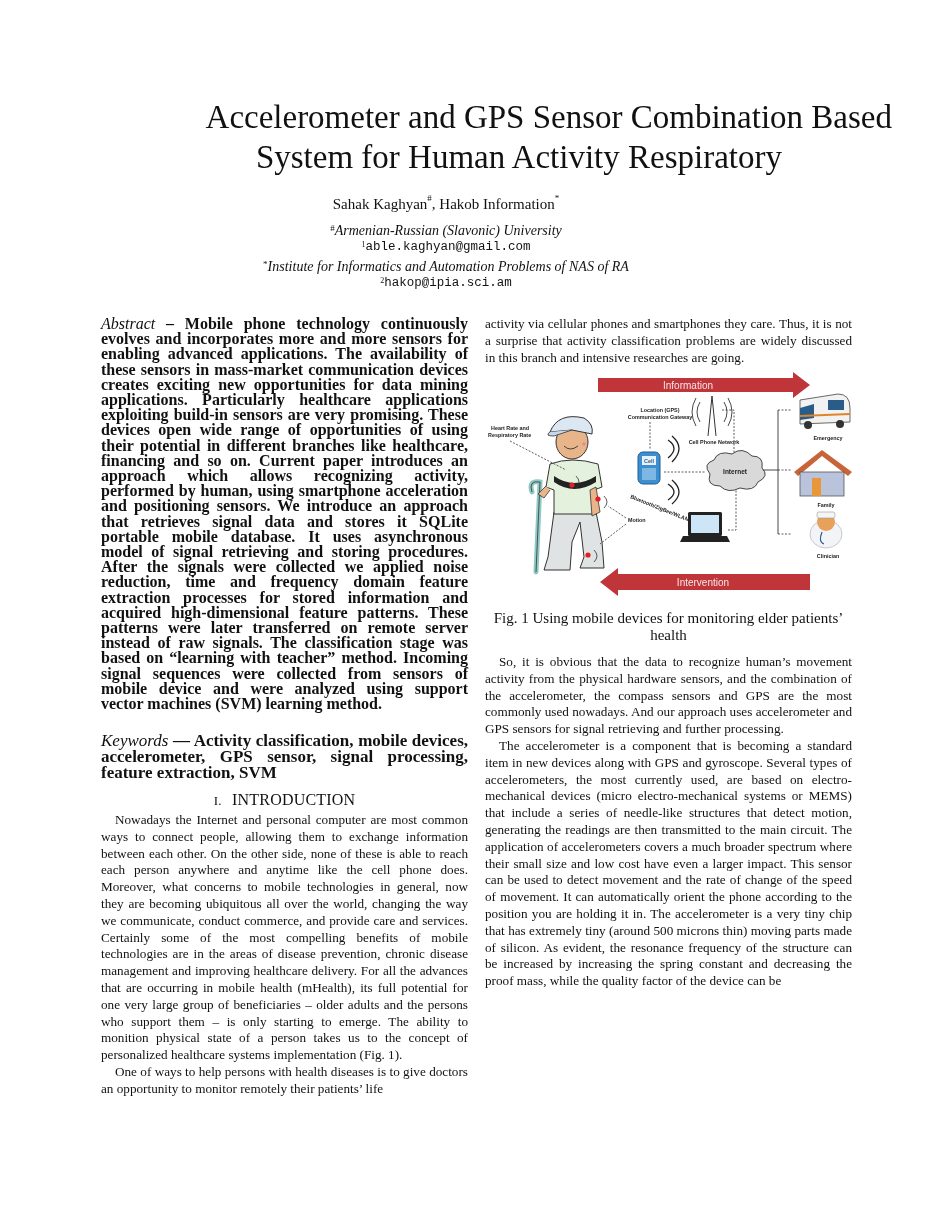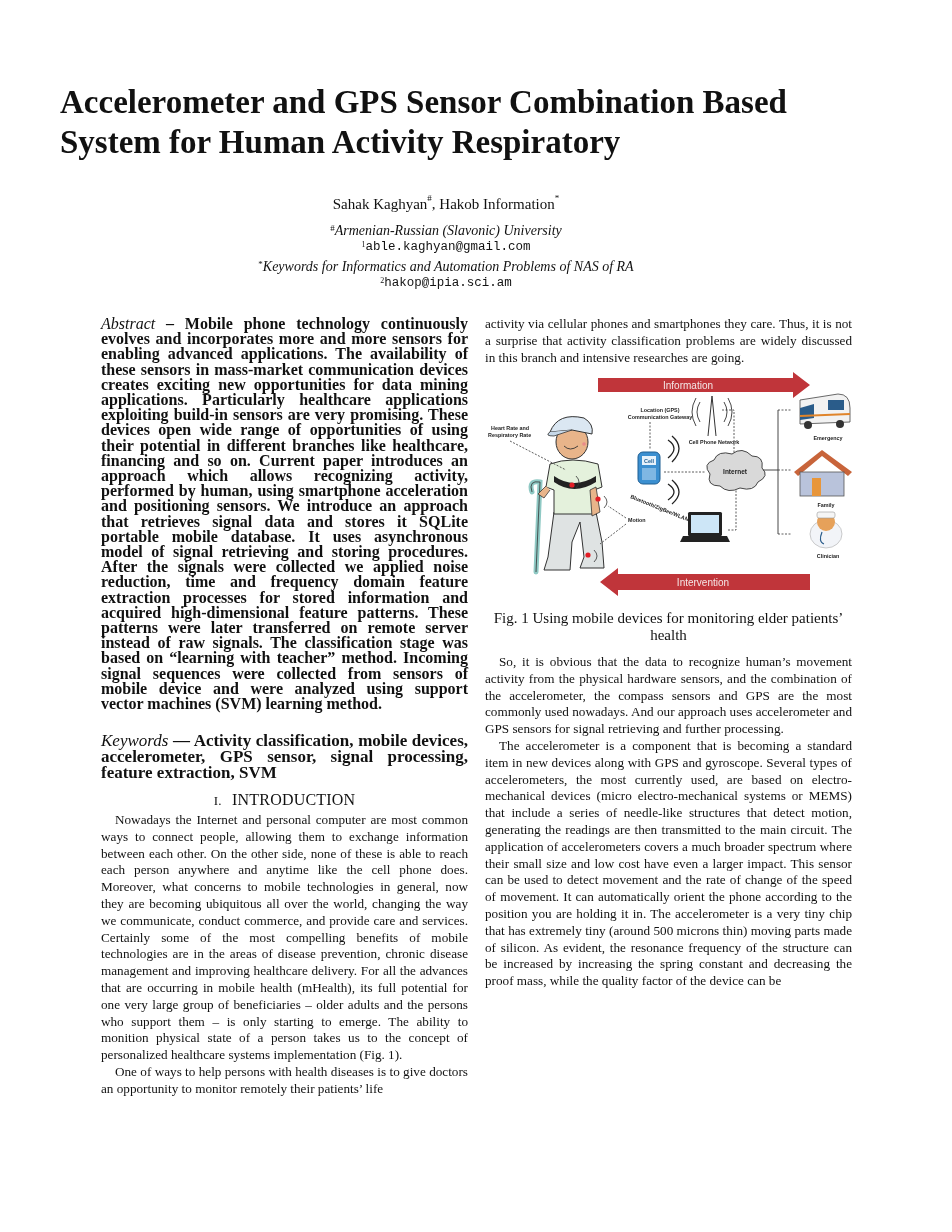--- a/index.html
+++ b/index.html
@@ -1,21 +1,21 @@
 <!DOCTYPE html>
 <html><head>
 <meta charset="utf-8">
 <style>
   * { margin: 0; padding: 0; box-sizing: border-box; }
   html, body { width: 952px; height: 1232px; background: #ffffff; }
   body { position: relative; font-family: "Liberation Serif", "DejaVu Serif", serif; color: #111; overflow: hidden; }
 
   .title {
-    position: absolute; left: 60px; top: 82px; width: 832px;
-    text-align: left; font-size: 33px; line-height: 40px; font-weight: bold; color: #111;
+    position: absolute; left: 60px; top: 97px; width: 832px;
+    text-align: right; font-size: 33px; line-height: 40px; font-weight: normal; color: #111;
   }
   .title .l1 { display: block; }
   .title .l2 { display: block; padding-right: 110px; }
 
   .authors { position: absolute; left: 0; top: 196px; width: 892px; text-align: center; font-size: 15px; }
   .authors sup { font-size: 9px; vertical-align: top; position: relative; top: -3px; }
   .affil { position: absolute; left: 0; width: 892px; text-align: center; font-size: 14px; font-style: italic; }
   .affil sup { font-size: 9px; font-style: normal; vertical-align: top; }
   .email { position: absolute; left: 0; width: 892px; text-align: center; font-size: 12.5px; font-family: "Liberation Mono", "DejaVu Sans Mono", monospace; }
   .email sup { font-size: 8px; vertical-align: top; font-family: "Liberation Serif", serif; }
@@ -51,21 +51,21 @@
   <span>Sahak Kaghyan</span><sup>#</sup><span>, </span><span>Hakob Information</span><sup>*</sup>
 </div>
 
 <div class="affil" style="top:223px;">
   <sup>#</sup><span>Armenian-Russian (Slavonic) University</span>
 </div>
 <div class="email" style="top:240px;">
   <sup>1</sup><span>able.kaghyan@gmail.com</span>
 </div>
 <div class="affil" style="top:259px;">
-  <sup>*</sup><span>Keywords for Informatics and Automation Problems of NAS of RA</span>
+  <sup>*</sup><span>Institute for Informatics and Automation Problems of NAS of RA</span>
 </div>
 <div class="email" style="top:276px;">
   <sup>2</sup><span>hakop@ipia.sci.am</span>
 </div>
 
 <div class="col left">
   <div class="abstract">
     <span class="lab">Abstract</span><span> – </span><span>Mobile phone technology continuously evolves and incorporates more and more sensors for enabling advanced applications. The availability of these sensors in mass-market communication devices creates exciting new opportunities for data mining applications. Particularly healthcare applications exploiting build-in sensors are very promising. These devices open wide range of opportunities of using their potential in different branches like healthcare, financing and so on. Current paper introduces an approach which allows recognizing activity, performed by human, using smartphone acceleration and positioning sensors. We introduce an approach that retrieves signal data and stores it SQLite portable mobile database. It uses asynchronous model of signal retrieving and storing procedures. After the signals were collected we applied noise reduction, time and frequency domain feature extraction processes for stored information and acquired high-dimensional feature patterns. These patterns were later transferred on remote server instead of raw signals. The classification stage was based on “learning with teacher” method. Incoming signal sequences were collected from sensors of mobile device and were analyzed using support vector machines (SVM) learning method.</span>
   </div>
 

